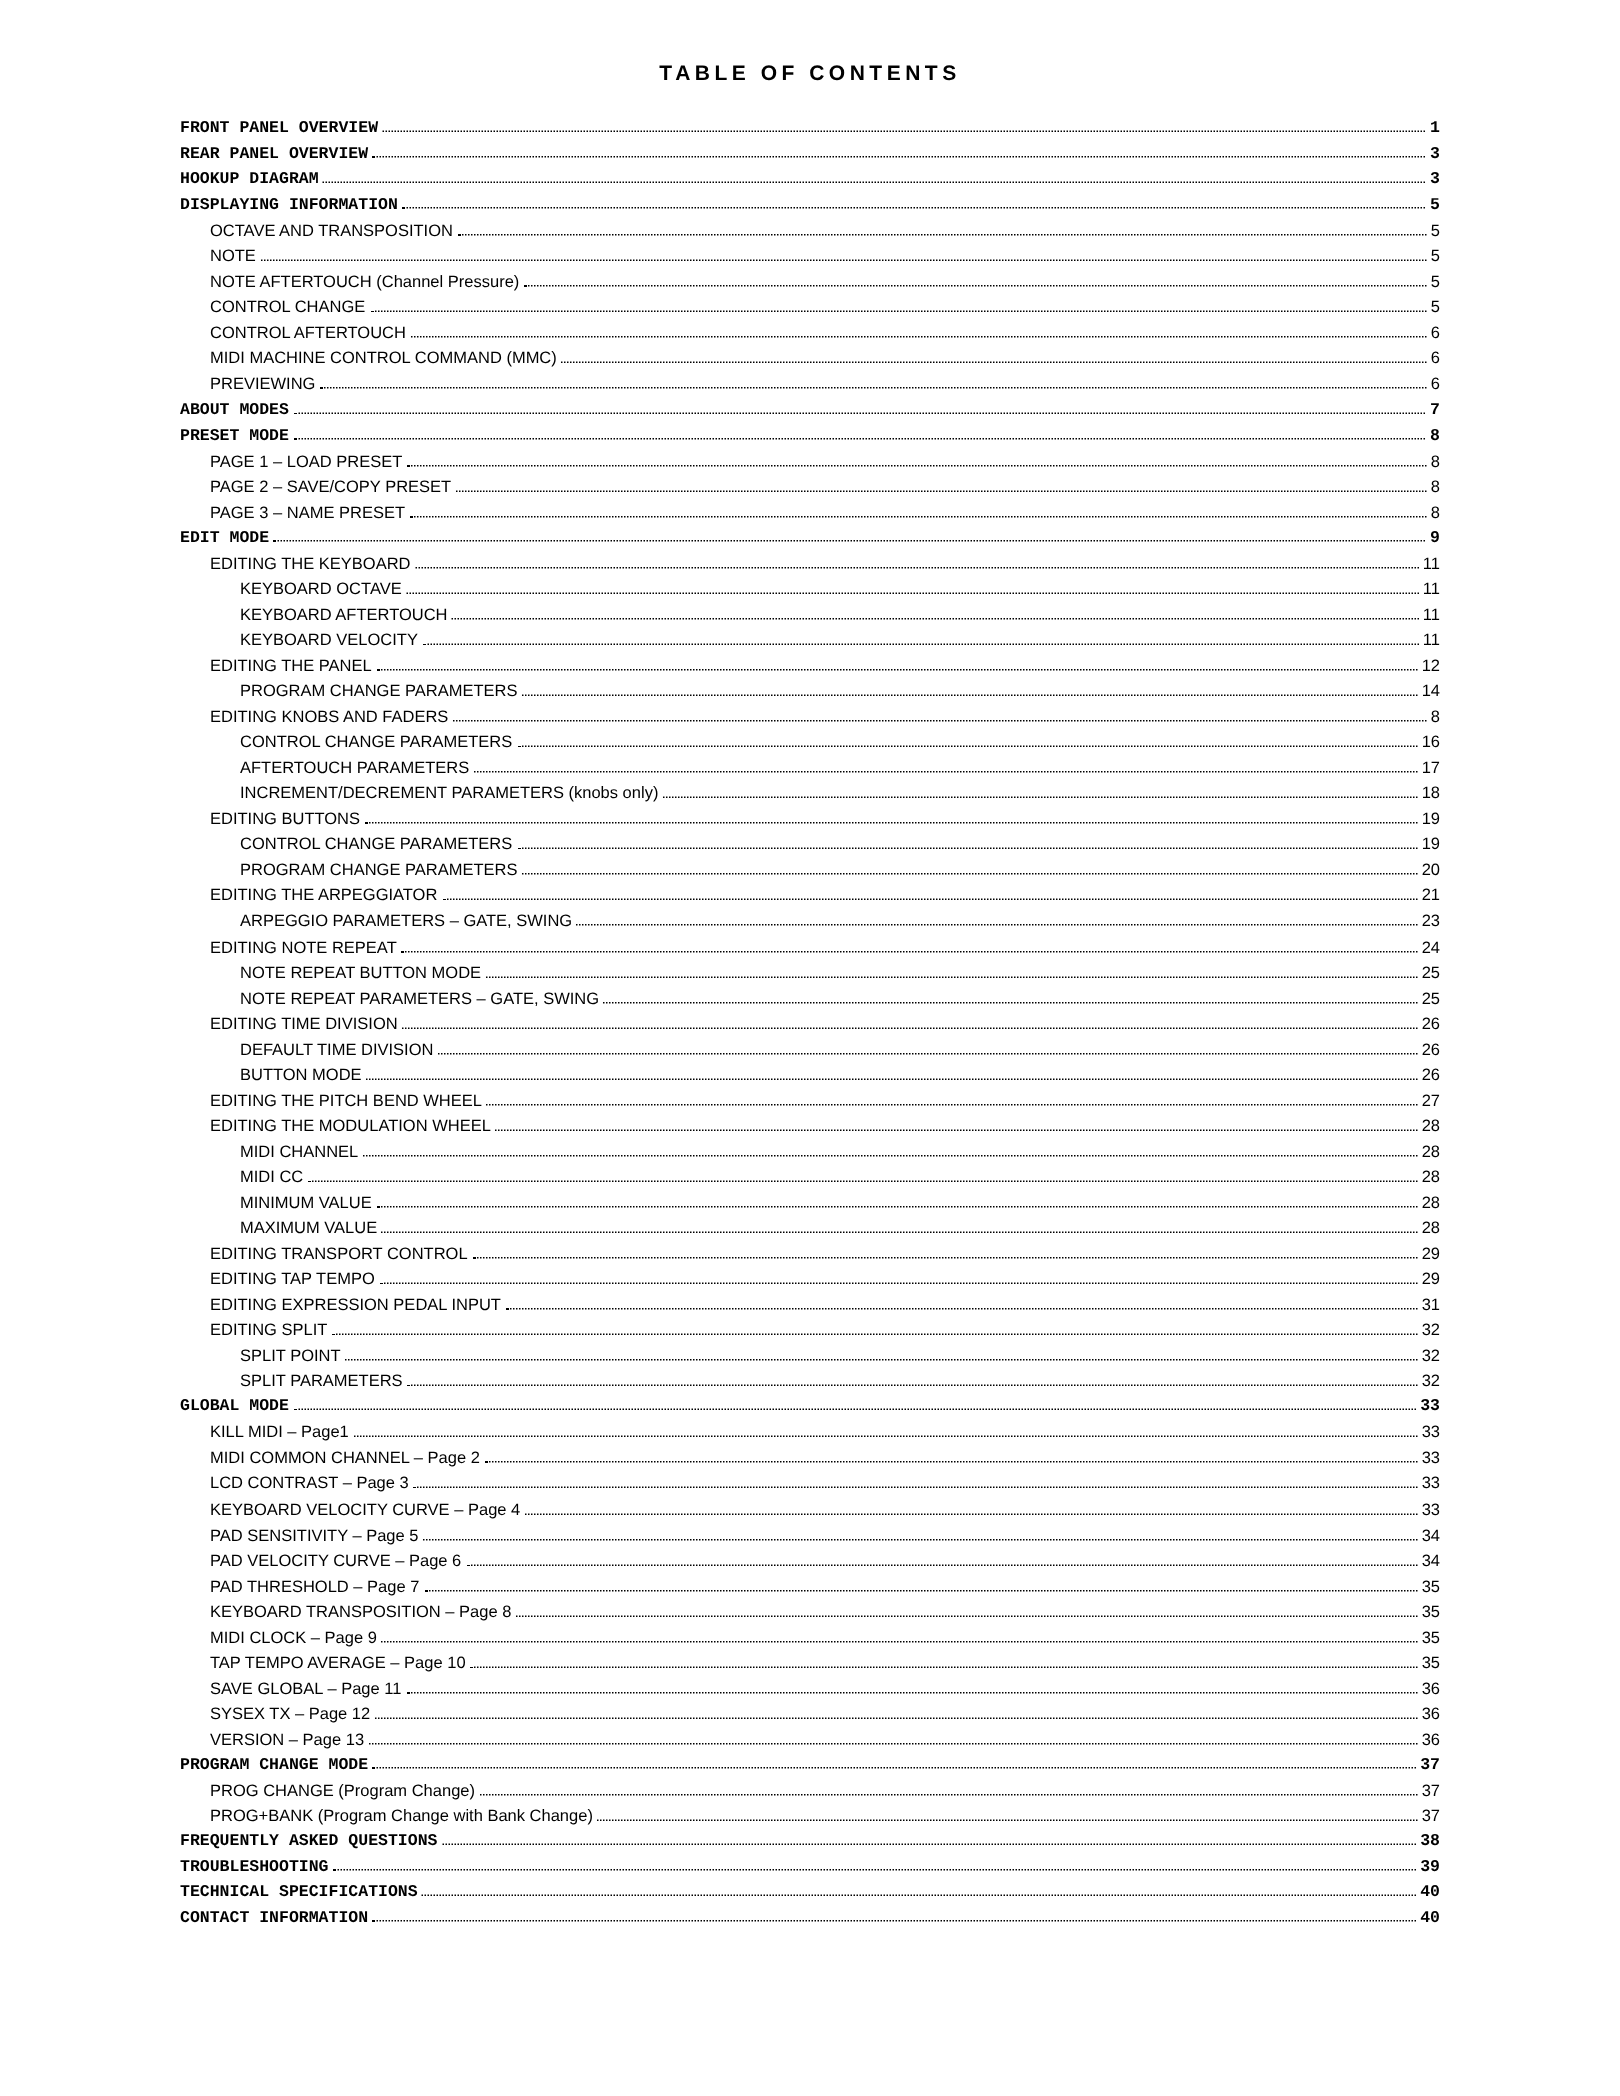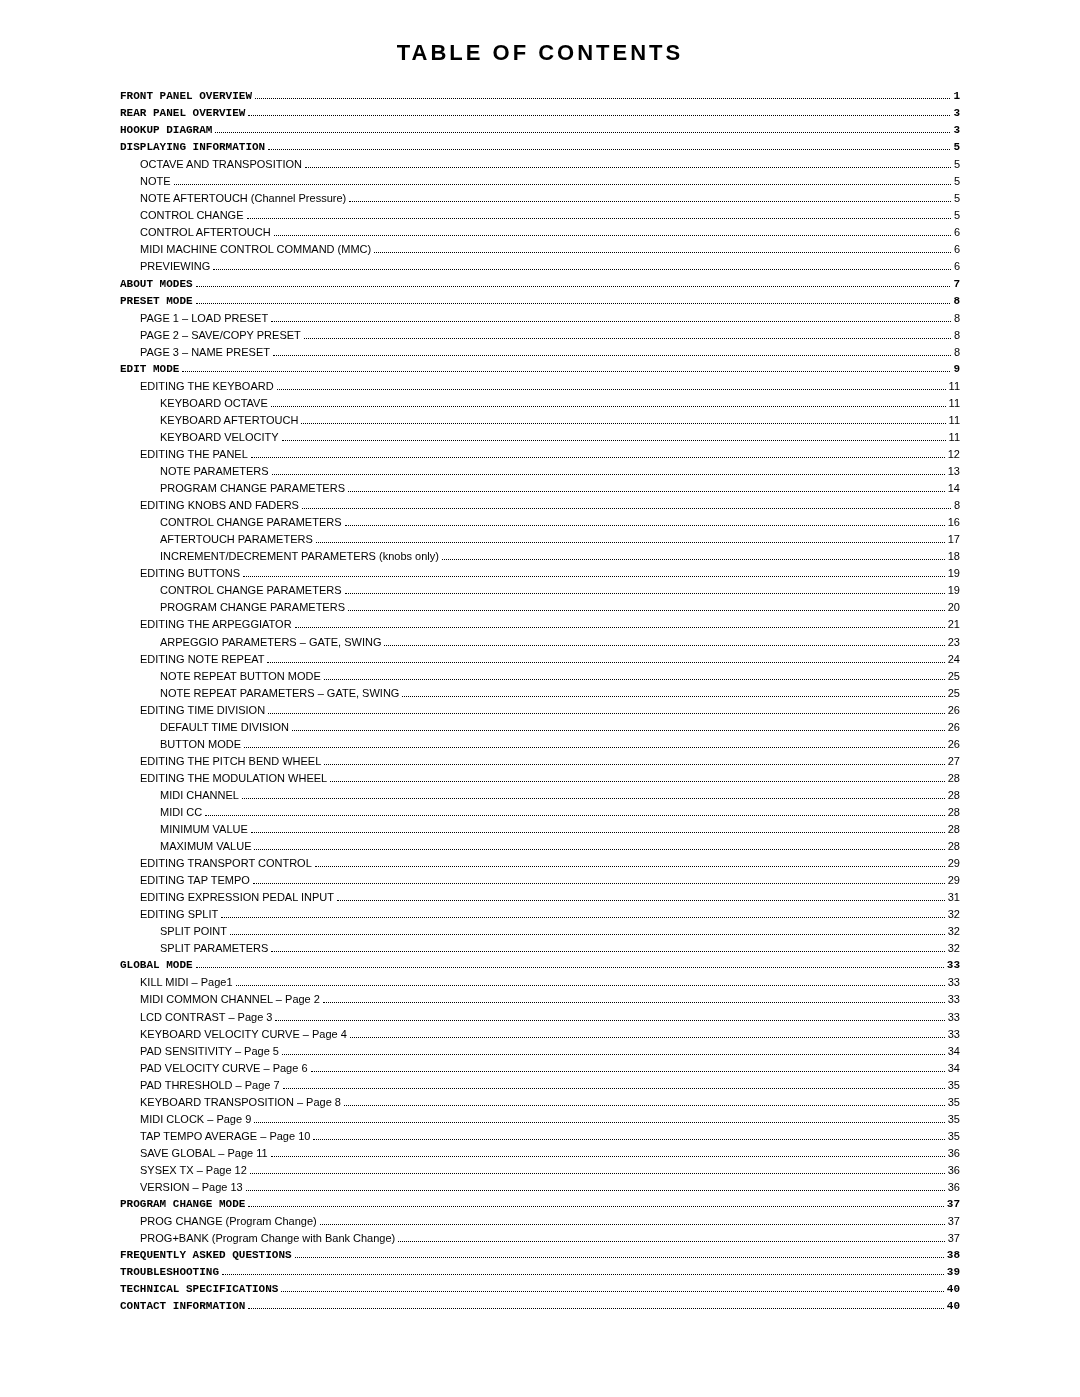--- a/index.html
+++ b/index.html
@@ -7,21 +7,21 @@
       background: #ffffff;
       font-family: Arial, Helvetica, sans-serif;
       font-size: 11px;
       color: #000000;
       width: 1080px;
       min-height: 1397px;
       padding: 40px 120px 60px 120px;
     }
     h1 {
       text-align: center;
-      font-size: 22px;
+      font-size: 14px;
       font-weight: bold;
       letter-spacing: 3px;
       margin-bottom: 22px;
       font-family: Arial, Helvetica, sans-serif;
     }
     .toc-row {
       display: flex;
       align-items: baseline;
       line-height: 1.55;
     }
@@ -154,25 +154,20 @@
       <span class="toc-label indent2">KEYBOARD VELOCITY</span>
       <span class="toc-dots"></span>
       <span class="toc-page">11</span>
     </div>
     <div class="toc-row">
       <span class="toc-label indent1">EDITING THE PANEL</span>
       <span class="toc-dots"></span>
       <span class="toc-page">12</span>
     </div>
     <div class="toc-row">
-      <span class="toc-label indent2">NOTE PARAMETERS</span>
-      <span class="toc-dots"></span>
-      <span class="toc-page">13</span>
-    </div>
-    <div class="toc-row">
       <span class="toc-label indent2">PROGRAM CHANGE PARAMETERS</span>
       <span class="toc-dots"></span>
       <span class="toc-page">14</span>
     </div>
     <div class="toc-row">
       <span class="toc-label indent1">EDITING KNOBS AND FADERS</span>
       <span class="toc-dots"></span>
       <span class="toc-page">8</span>
     </div>
     <div class="toc-row">

